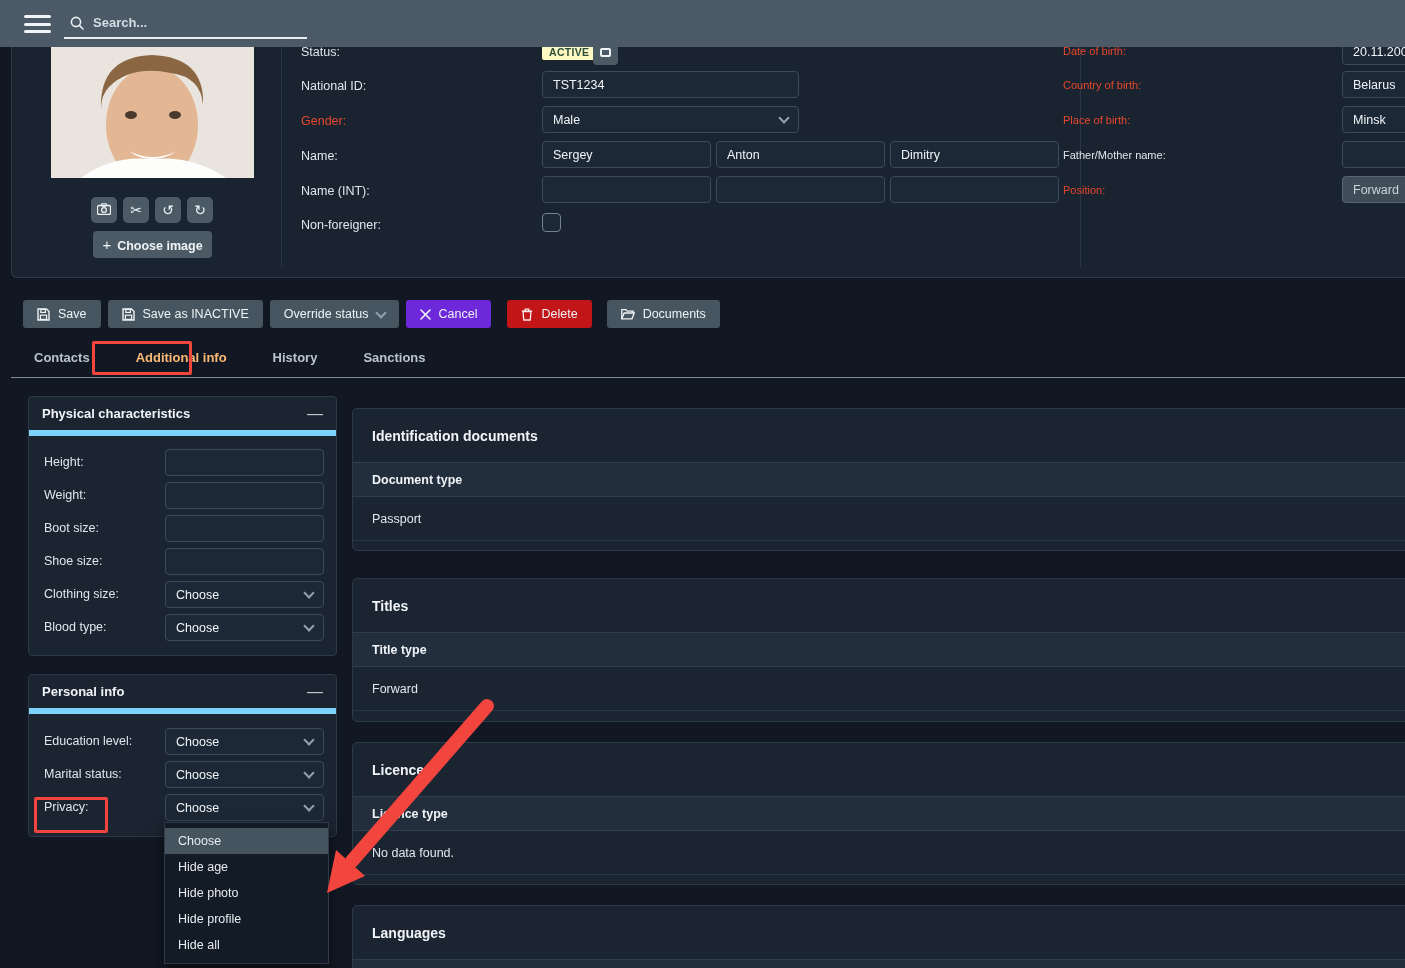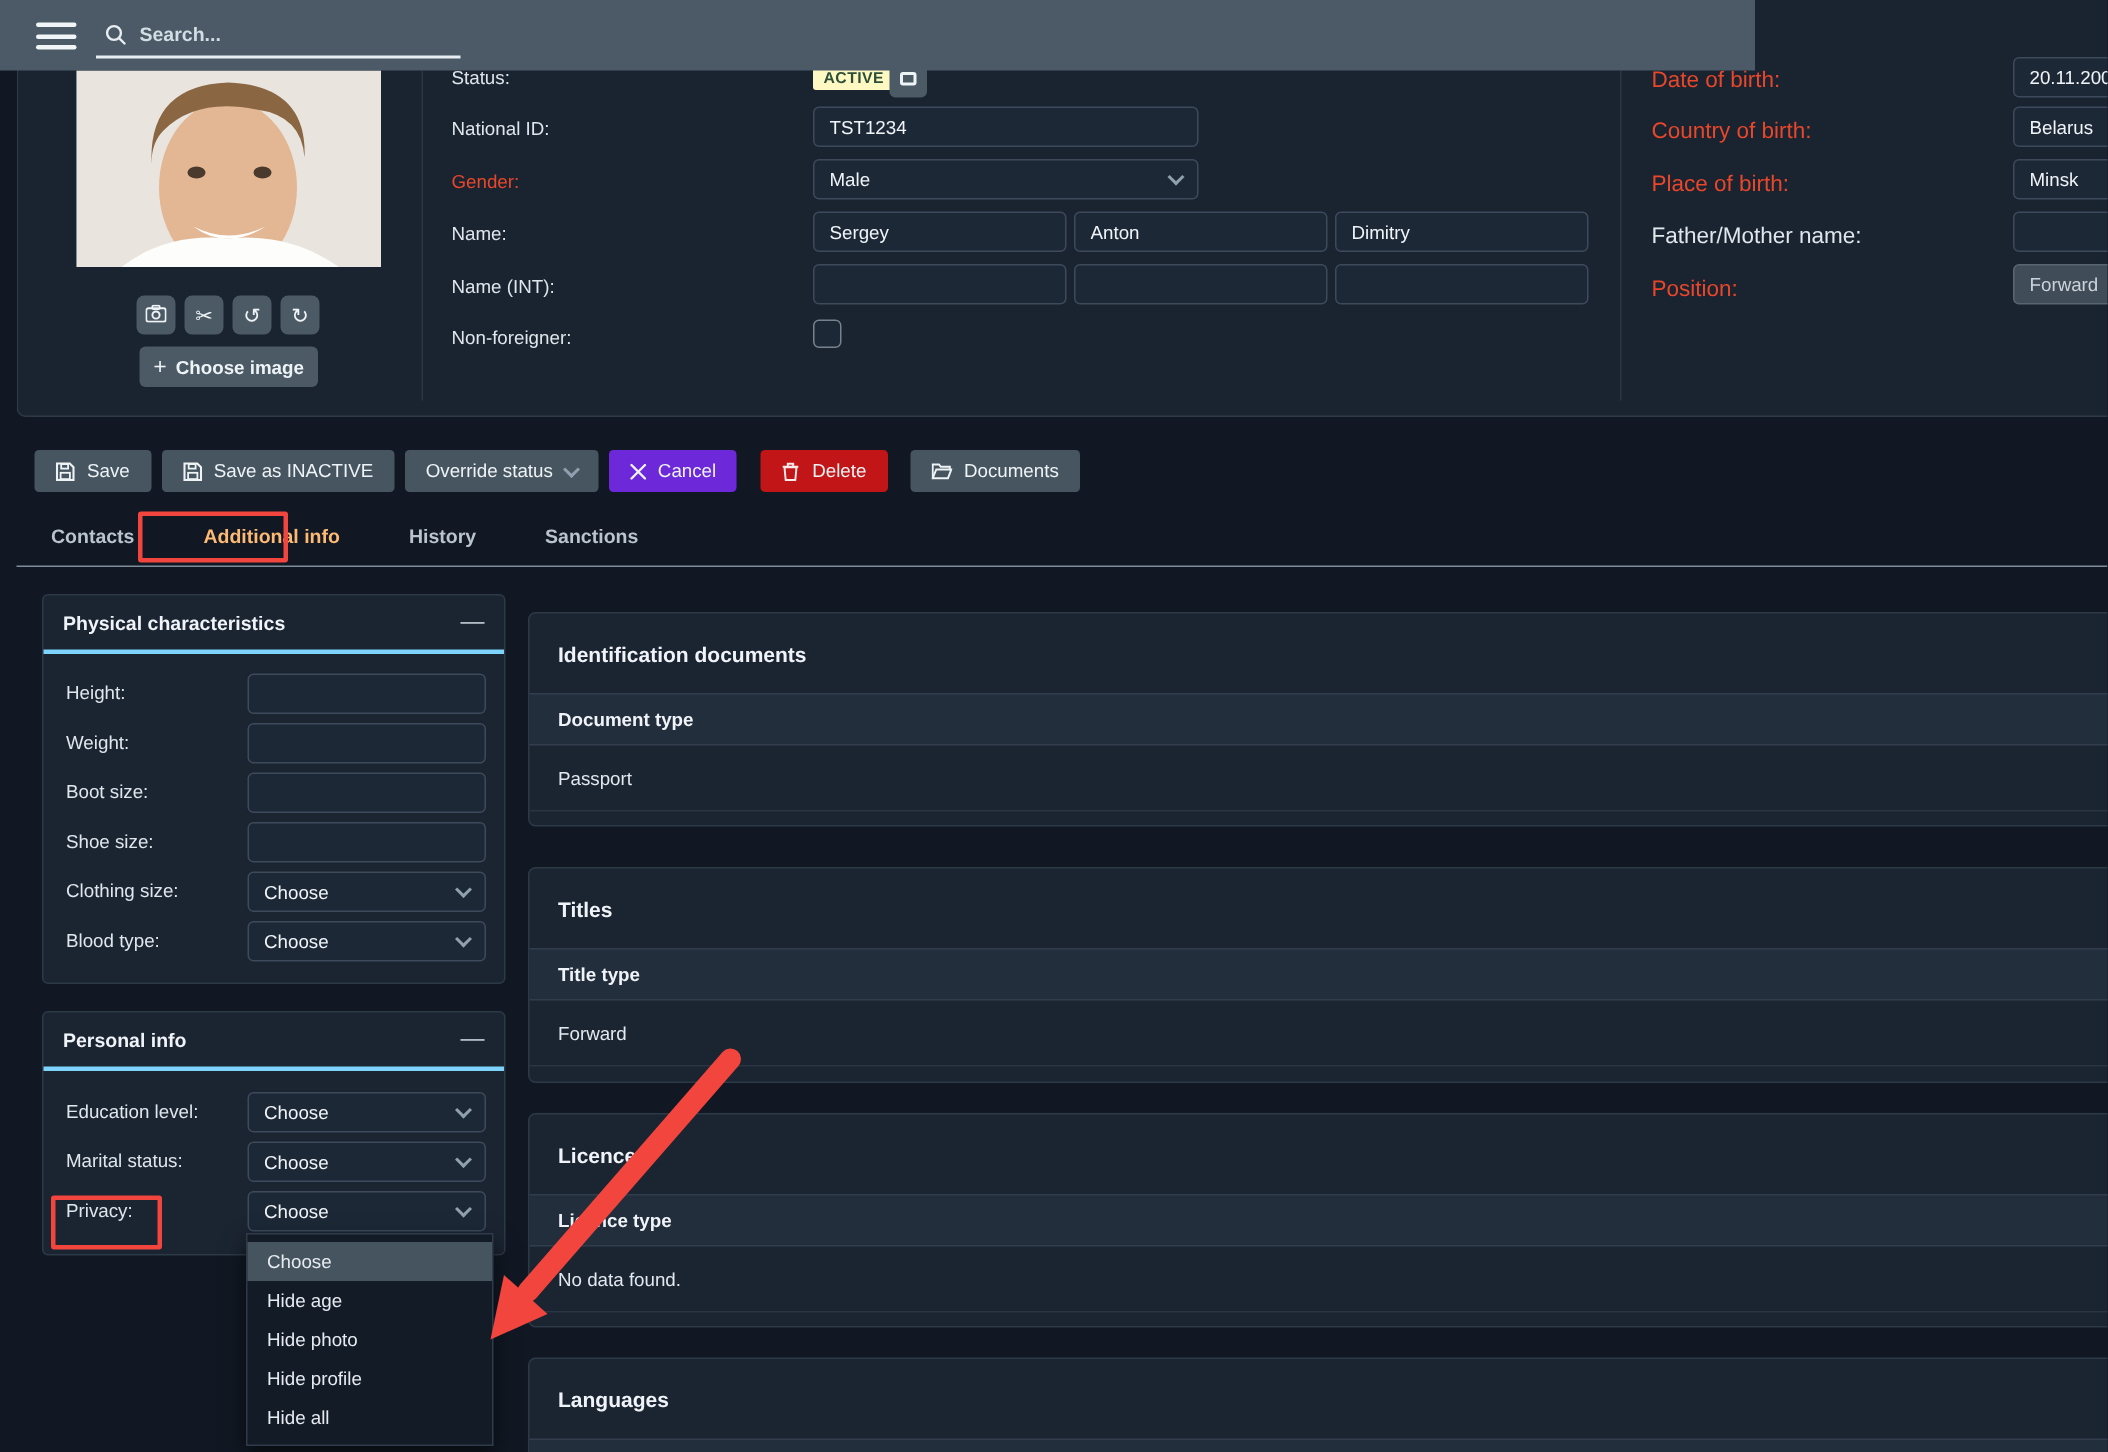--- a/index.html
+++ b/index.html
@@ -3,21 +3,21 @@
 <meta charset="utf-8">
 <style>
   * { margin:0; padding:0; box-sizing:border-box; }
   html,body { width:1405px; height:968px; overflow:hidden; }
   body {
     font-family:"Liberation Sans", sans-serif;
     background:#111823; color:#dfe6ec; position:relative; font-size:13px;
   }
 
   
-  #topbar { position:absolute; left:0; top:0; width:1170px; height:47px; background:#4b5a66; z-index:30; }
+  #topbar { position:absolute; left:0; top:0; width:1405px; height:47px; background:#4b5a66; z-index:30; }
   #hamburger { position:absolute; left:24px; top:15px; width:27px; height:18px; cursor:pointer; display:flex; flex-direction:column; justify-content:space-between; }
   #hamburger span { display:block; height:3px; background:#f2f5f7; border-radius:2px; }
   #search-wrap { position:absolute; left:64px; top:8px; width:243px; height:31px; border-bottom:2px solid #e8eef2; display:flex; align-items:center; gap:9px; }
   #search-wrap svg { margin-left:6px; }
   #search-input { background:transparent; border:none; outline:none; color:#e6edf2; font-weight:bold; font-size:13px; font-family:"Liberation Sans",sans-serif; width:170px; }
   #search-input::placeholder { color:#d3dde4; }
 
   
   #profile-panel { position:absolute; left:11px; top:0; width:1449px; height:278px;
     background:#1a2330; border-left:1px solid #2e3a48; border-bottom:1px solid #2e3a48; border-bottom-left-radius:6px; z-index:1; }
@@ -25,21 +25,21 @@
   #divider-1 { left:269px; } #divider-2 { left:1068px; }
 
   #photo { position:absolute; left:39px; top:47px; width:203px; height:131px; overflow:hidden; background:#e9e4de; }
   #photo-tools { position:absolute; left:79px; top:197px; display:flex; gap:6px; }
   .tool-btn { width:26px; height:26px; background:#4c5a66; border:none; border-radius:5px; color:#eef3f6; font-size:14px; line-height:26px; text-align:center; cursor:pointer; padding:0; }
   #choose-image-btn { position:absolute; left:81px; top:231px; width:119px; height:27px; background:#4c5a66; color:#eef3f6; border:none; border-radius:4px; font-size:12.5px; font-weight:bold; cursor:pointer; font-family:"Liberation Sans",sans-serif; }
   #choose-image-btn .plus { font-weight:normal; font-size:15px; margin-right:6px; }
 
   .flabel { position:absolute; left:289px; font-size:12.5px; color:#dfe6ec; }
   .flabel.req { color:#e8472b; }
-  .rlabel { position:absolute; left:1089px; font-size:15px; color:#dfe6ec; }
+  .rlabel { position:absolute; left:1051px; font-size:11px; color:#dfe6ec; }
   .rlabel.req { color:#e8472b; }
 
   .tinput { background:#1d2836; border:1px solid #3d4a5c; border-radius:4px; color:#f0f4f8; font-size:12.5px; padding:0 10px; height:27px; outline:none; font-family:"Liberation Sans",sans-serif; }
   .fake-select { background:#1d2836; border:1px solid #3d4a5c; border-radius:4px; color:#f0f4f8; font-size:12.5px; padding:0 10px; height:27px; display:flex; align-items:center; justify-content:space-between; cursor:pointer; }
   .chev { width:8px; height:8px; border-right:2px solid #91a0ae; border-bottom:2px solid #91a0ae; transform:rotate(45deg); margin-top:-4px; flex:none; }
 
   #status-badge { position:absolute; left:530px; top:44px; background:#fef9c3; color:#2d4f39; font-size:10.5px; font-weight:bold; padding:2px 7px; border-radius:2px; letter-spacing:.3px; }
   #status-extra-btn { position:absolute; left:581px; top:40px; width:25px; height:25px; background:#4c5a66; border:none; border-radius:4px; cursor:pointer; }
   #status-extra-btn span { display:block; width:11px; height:9px; border:2px solid #eef3f6; border-radius:2px; margin:0 auto; }
 
@@ -68,21 +68,21 @@
 
   
   #tabs { position:absolute; left:11px; top:344px; width:1394px; height:34px; border-bottom:1px solid #7e8c99; display:flex; z-index:2; }
   .tab { padding:6px 23px 0 23px; font-size:13px; font-weight:bold; color:#b9c4ce; cursor:pointer; }
   .tab.active { color:#fdba74; }
 
   
   .side-panel { position:absolute; left:28px; width:309px; background:#1b2431; border:1px solid #2c3947; border-radius:4px; z-index:2; }
   #physical-panel { top:396px; height:260px; }
   #personal-panel { top:674px; height:163px; }
-  .sp-header { height:39px; border-bottom:3px solid #7dd3fc; display:flex; align-items:center; justify-content:space-between; padding:0 13px; cursor:pointer; }
+  .sp-header { height:39px; border-bottom:6px solid #7dd3fc; display:flex; align-items:center; justify-content:space-between; padding:0 13px; cursor:pointer; }
   .sp-title { font-size:13px; font-weight:bold; color:#f0f4f8; }
   .collapse-icon { color:#c3ccd4; font-size:16px; cursor:pointer; }
   .sp-row { position:absolute; left:0; width:100%; height:27px; }
   .sp-row .rowlabel { position:absolute; left:15px; top:6px; font-size:12.5px; }
   .sp-row .rowctl { position:absolute; left:136px; top:0; width:159px; }
   .sp-row input.rowctl { width:159px; }
 
   
   #privacy-menu { position:absolute; left:164px; top:822px; width:165px; background:#131b26; border:1px solid #2f3b4b; box-shadow:0 6px 14px rgba(0,0,0,.55); z-index:40; padding:5px 0; }
   .menu-item { height:26px; line-height:26px; padding-left:13px; font-size:12.5px; color:#e6ebf0; cursor:pointer; }

